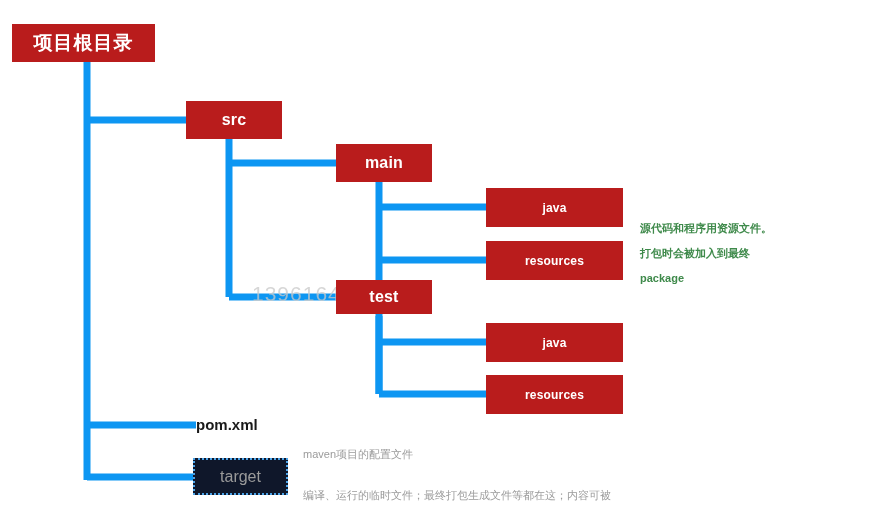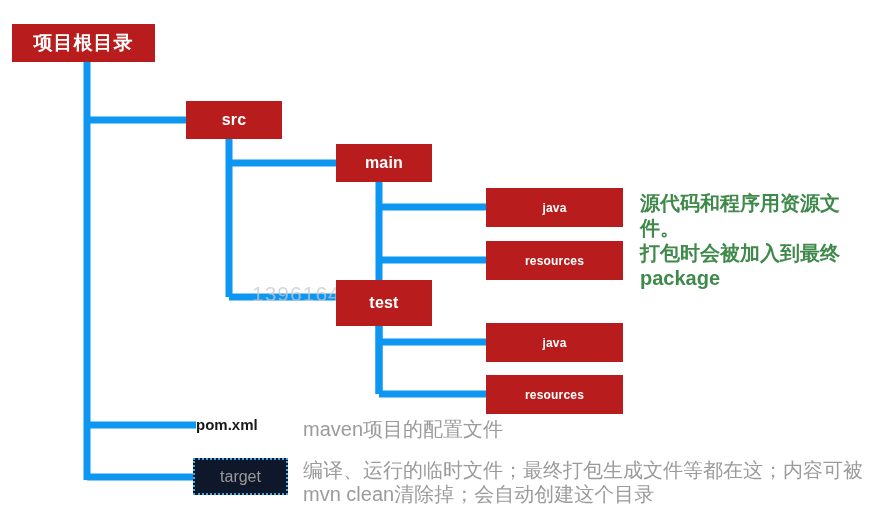--- a/index.html
+++ b/index.html
@@ -61,24 +61,25 @@
     color: #9a9a9a;
     display: flex;
     align-items: center;
     justify-content: center;
     font-size: 16px;
     box-sizing: border-box;
     z-index: 3;
   }
   .note {
     position: absolute;
-    font-size: 20px;
+    font-size: 11px;
     line-height: 25px;
     white-space: pre-line;
     z-index: 3;
+    margin-top: 25px;
   }
   .note.green {
     color: #3f8a4b;
     font-weight: bold;
   }
   .note.red {
     color: #c05a55;
     font-weight: bold;
   }
   .note.gray {
@@ -135,21 +136,21 @@
   <div class="node root" style="left:12px; top:24px; width:143px; height:38px;">项目根目录</div>
 
   <div class="node mid" style="left:186px; top:101px; width:96px; height:38px;">src</div>
 
   <div class="node mid" style="left:336px; top:144px; width:96px; height:38px;">main</div>
 
   <div class="node leaf" style="left:486px; top:188px; width:137px; height:39px;">java</div>
 
   <div class="node leaf" style="left:486px; top:241px; width:137px; height:39px;">resources</div>
 
-  <div class="node mid" style="left:336px; top:280px; width:96px; height:46px;">test</div>
+  <div class="node mid" style="left:336px; top:280px; width:96px; height:34px;">test</div>
 
   <div class="node leaf" style="left:486px; top:323px; width:137px; height:39px;">java</div>
 
   <div class="node leaf" style="left:486px; top:375px; width:137px; height:39px;">resources</div>
 
   <div class="plain-label" style="left:196px; top:416px;">pom.xml</div>
 
   <div class="dashed-node" style="left:193px; top:458px; width:95px; height:37px;">target</div>
 
   <div class="note green" style="left:640px; top:191px; width:235px;">源代码和程序用资源文件。

